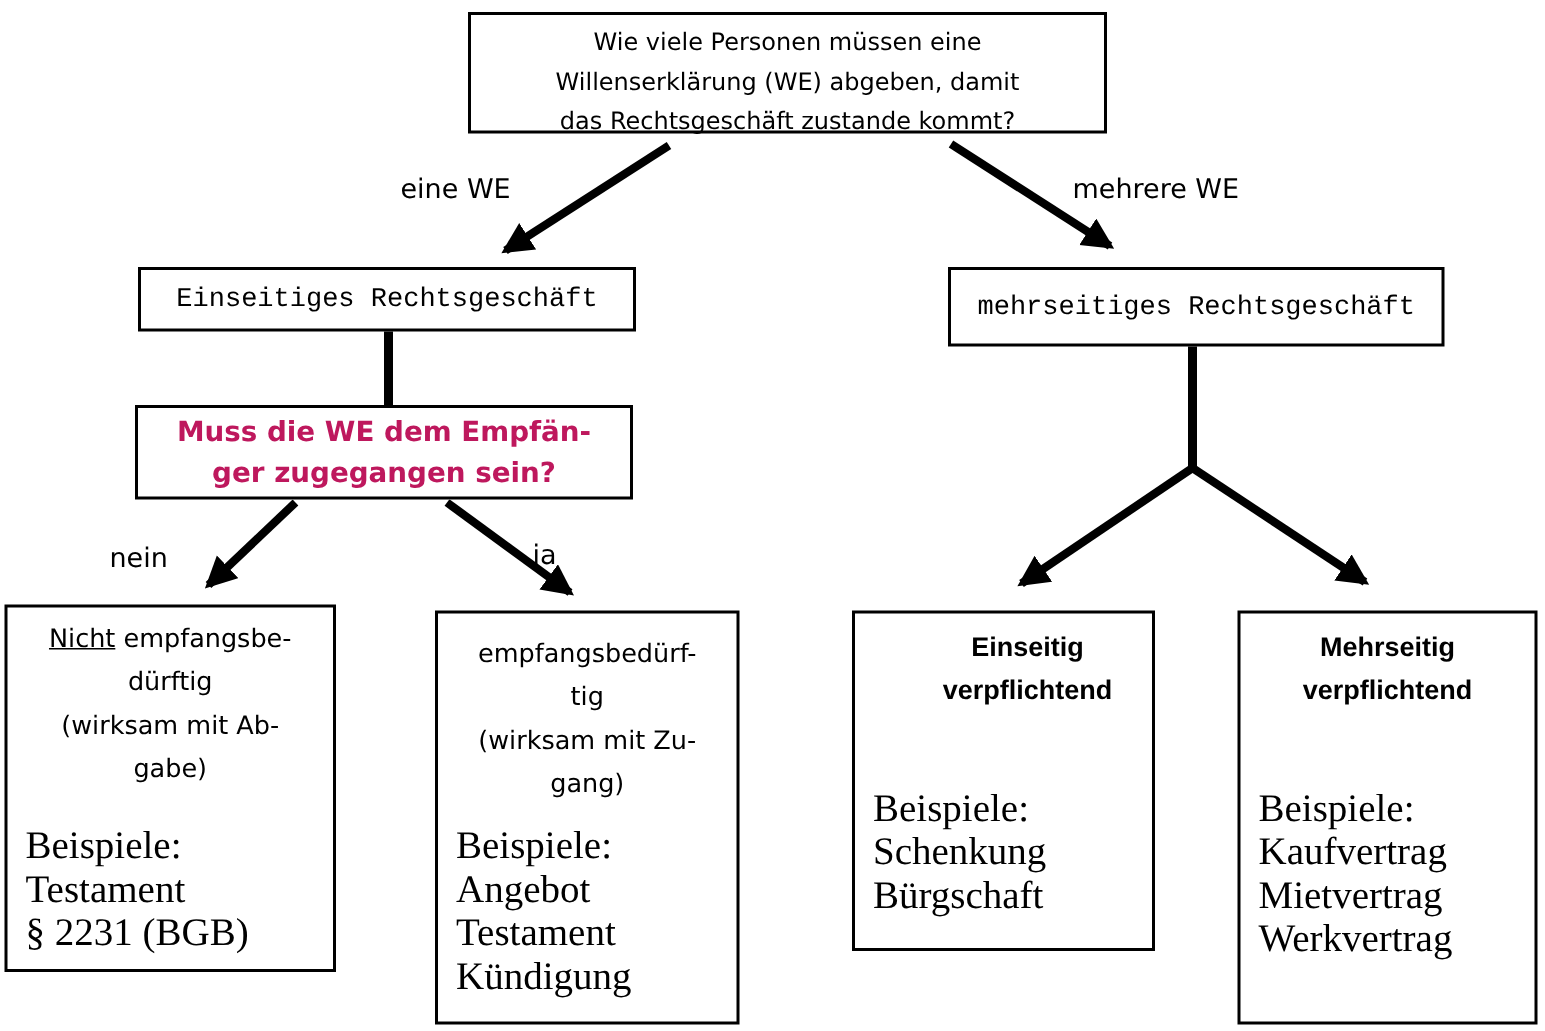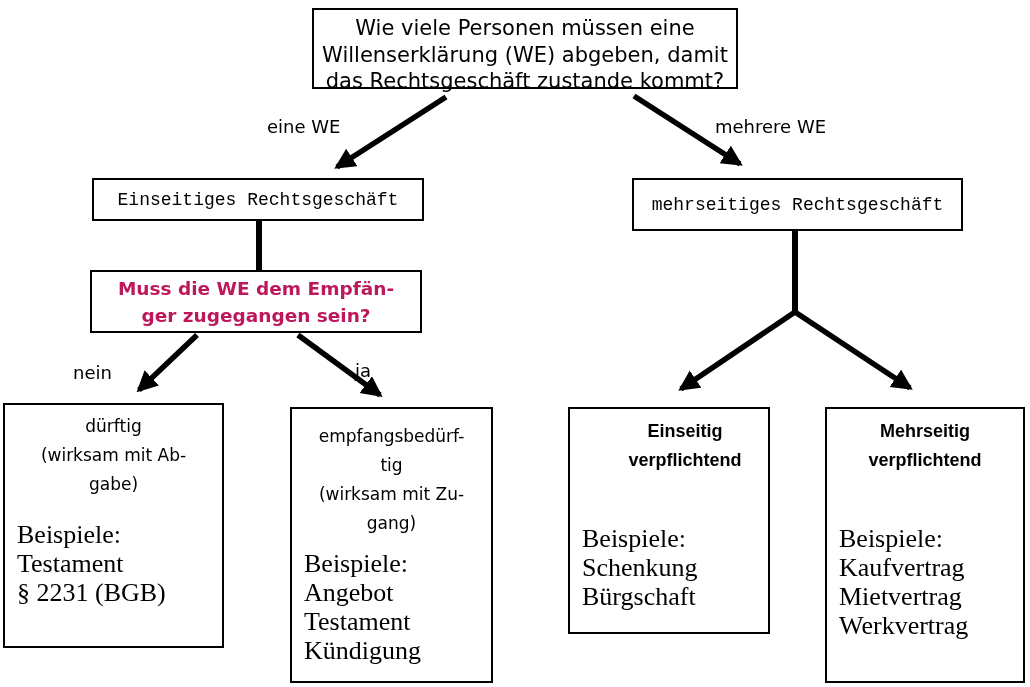--- a/index.html
+++ b/index.html
@@ -13,21 +13,21 @@
     overflow: hidden;
   }
   .box {
     position: absolute;
     box-sizing: border-box;
     border: 2px solid #000000;
     background: #ffffff;
     text-align: center;
   }
   .root-box {
-    font-size: 21px;
+    font-size: 16px;
     line-height: 26.5px;
     padding-top: 5px;
   }
   .level2-box {
     display: flex;
     align-items: center;
     justify-content: center;
     font-size: 18px;
     font-family: Liberation Mono, monospace;
   }
@@ -108,20 +108,21 @@
   <div class="box question2-box" style="left:90px; top:270px; width:332px; height:63px;">
       <div>Muss die WE dem Empfän-</div>
       <div>ger zugegangen sein?</div>
     </div>
 
   <div class="edge-label" style="left:73px; top:362px; width:80px;">nein</div>
   <div class="edge-label" style="left:355px; top:360px; width:55px;">ja</div>
 
   <div class="box leaf" style="left:3px; top:403px; width:221px; height:245px;">
     <div class="leaf-head" style="padding-top:7px;">
+      <div><span class="underline">Nicht</span><span> empfangsbe-</span></div>
       <div>
           <div>dürftig</div>
           <div>(wirksam mit Ab-</div>
           <div>gabe)</div>
         </div>
     </div>
     <div class="spacer" style="height:21px;"></div>
     <div class="examples">
         <div>Beispiele:</div>
         <div>Testament</div>

